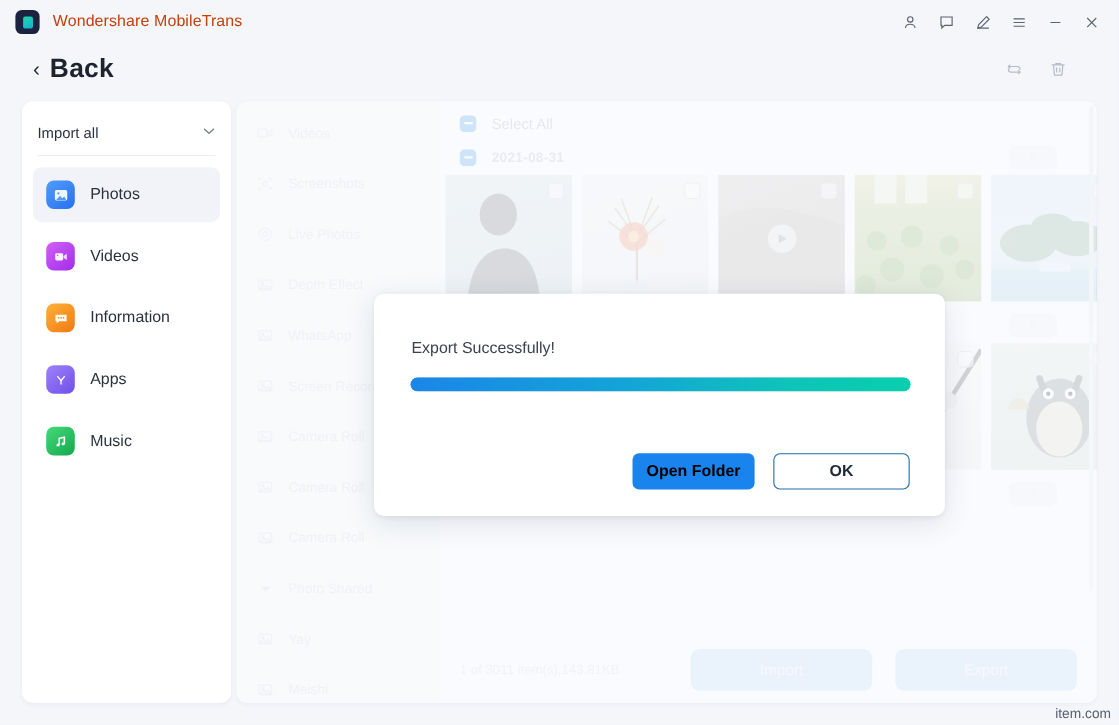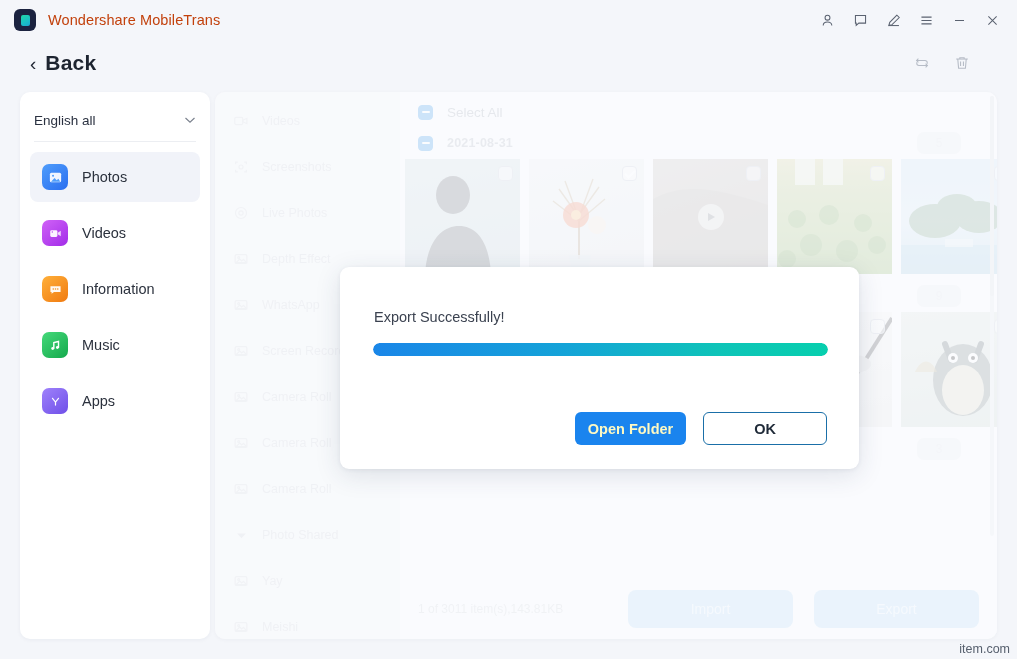--- a/index.html
+++ b/index.html
@@ -53,21 +53,21 @@
   .backbar {
     position: absolute; top: 40px; left: 0;
     width: 1017px; height: 46px;
     display: flex; align-items: center;
   }
   .back-link {
     display: flex; align-items: center; gap: 9px;
     margin-left: 30px; color: #1d2430;
   }
   .back-chev { font-size: 19px; line-height: 1; font-weight: 400; color:#1d2430;}
-  .back-label { font-size: 21px; font-weight: bold; letter-spacing:.2px;text-align:right; }
+  .back-label { font-size: 24px; font-weight: bold; letter-spacing:.2px;text-align:right; }
   .backbar-tools { margin-left: auto; display: flex; align-items: center; gap: 22px; margin-right: 46px; }
   .tool-icon { color: #b6bcc6; display:flex; align-items:center; justify-content:center; }
 
   
   .sidebar {
     position: absolute; left: 20px; top: 92px;
     width: 190px; height: 547px;
     background: #ffffff;
     border-radius: 10px;
     box-shadow: 0 1px 4px rgba(25,40,70,.05);
@@ -227,21 +227,21 @@
   .progress-fill {
     height: 100%; border-radius: 7px;
     background: linear-gradient(90deg, #1a86e8 0%, #14a3d8 42%, #0ec4b8 76%, #07cfae 100%);
   }
   .modal-actions {
     position: absolute; right: 32px; bottom: 24px;
     display: flex; gap: 17px;
   }
   .btn-primary {
     width: 111px; height: 33px; border-radius: 6px;
-    background: #1a84ee; color: #fef9c3;
+    background: #1a84ee; color: #000000;
     font-size: 14.5px; font-weight: bold;
     display:flex; align-items:center; justify-content:center;
   }
   .btn-outline {
     width: 124px; height: 33px; border-radius: 6px;
     background: #fff; color: #1f2a38; border: 1px solid #1a6fa8;
     font-size: 14.5px; font-weight: bold;
     display:flex; align-items:center; justify-content:center;
   }
 
@@ -322,21 +322,21 @@
             <path d="M7.6 5.6V4.2h4.8v1.4"></path>
           <path d="M5.3 5.6l.9 10.2h7.6l.9-10.2"></path>
           <path d="M8.4 8.2v5M11.6 8.2v5"></path>
         </svg>
       </div>
     </div>
   </div>
 
   <div class="sidebar">
     <div class="lang-select">
-      <span class="lang-label">English all</span>
+      <span class="lang-label">Import all</span>
       <span class="lang-chev">
         <svg width="12" height="8" viewBox="0 0 12 8" fill="none" stroke="currentColor" stroke-width="1.2">
           <path d="M1.5 2 6 6.2 10.5 2"></path>
         </svg>
       </span>
     </div>
     <div class="nav">
 
       <div class="nav-item active">
         <span class="nav-ico" style="background:linear-gradient(140deg,#4f9dfb,#2a6ef0);">
@@ -366,38 +366,38 @@
             <path d="M2.6 4.4h10.8v6.2H6.4L3.8 12.6v-2h-1.2z" fill="#fff" opacity=".95"></path>
             <circle cx="5.6" cy="7.4" r=".85" fill="#f5921e"></circle>
             <circle cx="8" cy="7.4" r=".85" fill="#f5921e"></circle>
             <circle cx="10.4" cy="7.4" r=".85" fill="#f5921e"></circle>
           </svg>
         </span>
         <span class="nav-text">Information</span>
       </div>
 
       <div class="nav-item">
+        <span class="nav-ico" style="background:linear-gradient(140deg,#9f82fb,#6f4fe8);">
+          <svg width="15" height="15" viewBox="0 0 16 16" fill="none" stroke="#fff" stroke-width="1.3" stroke-linecap="round">
+            <path d="M4.8 4.6 8 8.6l3.2-4"></path>
+              <path d="M8 8.6v3.2"></path>
+          </svg>
+        </span>
+        <span class="nav-text">Apps</span>
+      </div>
+
+      <div class="nav-item">
         <span class="nav-ico" style="background:linear-gradient(140deg,#45d97a,#14a94c);">
           <svg width="15" height="15" viewBox="0 0 16 16" fill="none" stroke="#fff" stroke-width="1.5">
             <path d="M6.2 11V4.8l5-1.1V10" stroke-linecap="round"></path>
             <circle cx="5" cy="11.2" r="1.5" fill="#fff" stroke="none"></circle>
             <circle cx="10" cy="10.1" r="1.5" fill="#fff" stroke="none"></circle>
           </svg>
         </span>
         <span class="nav-text">Music</span>
-      </div>
-
-      <div class="nav-item">
-        <span class="nav-ico" style="background:linear-gradient(140deg,#9f82fb,#6f4fe8);">
-          <svg width="15" height="15" viewBox="0 0 16 16" fill="none" stroke="#fff" stroke-width="1.3" stroke-linecap="round">
-            <path d="M4.8 4.6 8 8.6l3.2-4"></path>
-              <path d="M8 8.6v3.2"></path>
-          </svg>
-        </span>
-        <span class="nav-text">Apps</span>
       </div>
 
     </div>
   </div>
 
   <div class="content">
 
     <div class="albums">
       <div class="album-item">
         <span class="album-ico">

